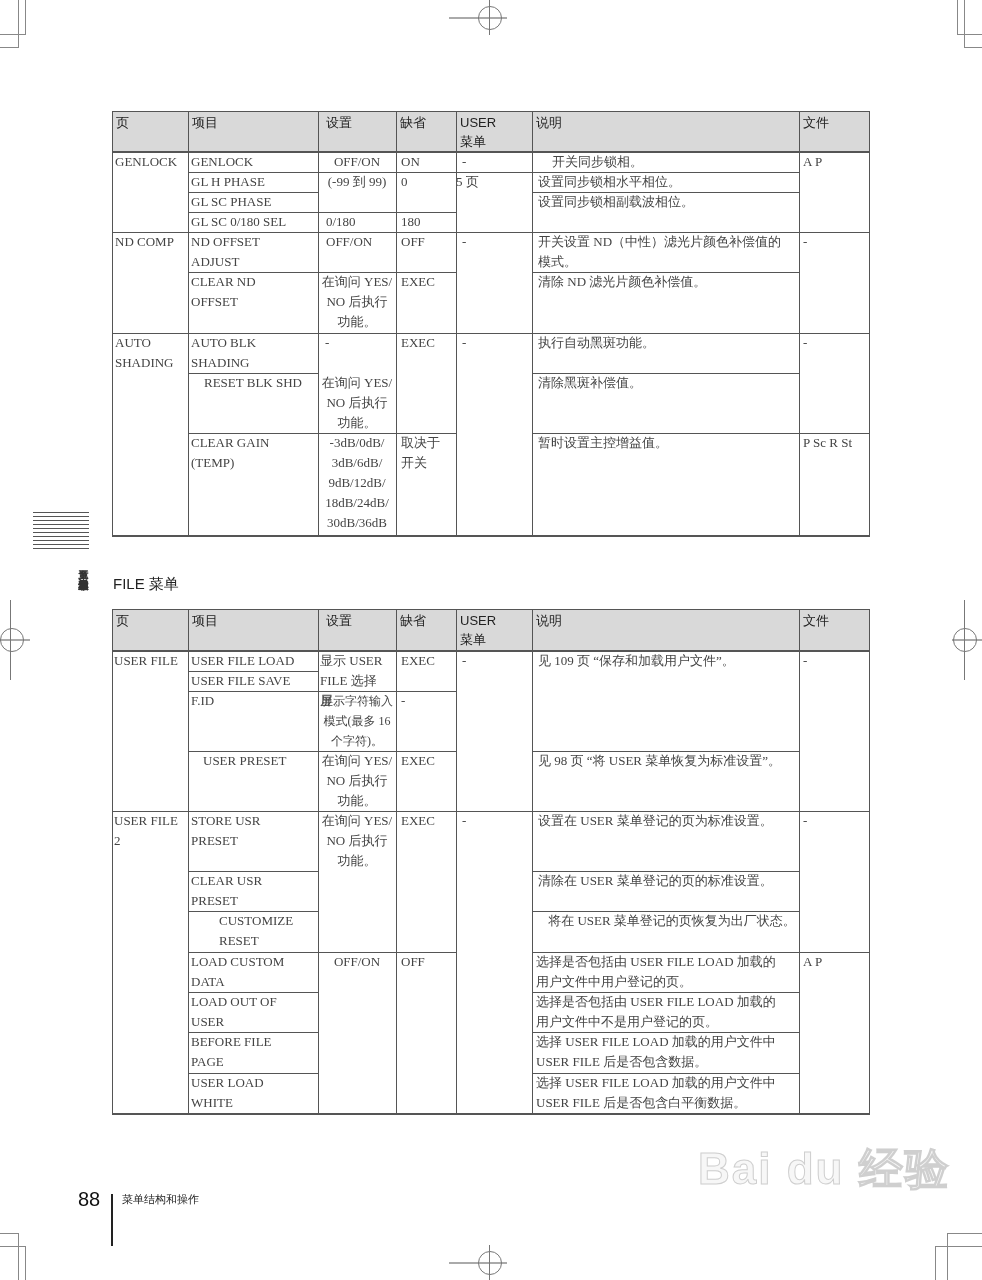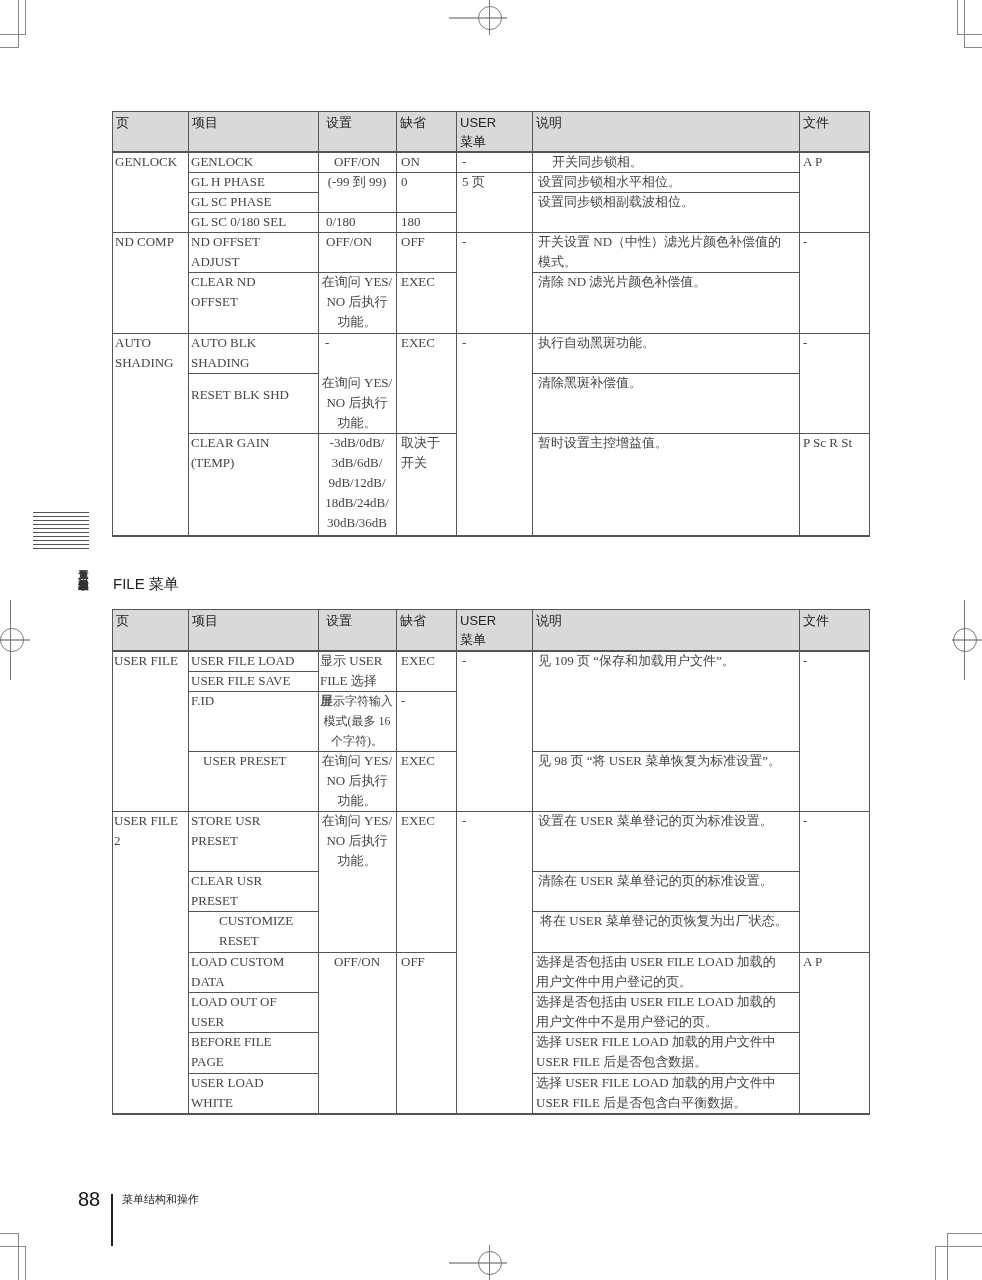--- a/index.html
+++ b/index.html
@@ -114,21 +114,21 @@
   <div class="cell" style="left:188px;top:152px;width:130px;">GENLOCK</div>
   <div class="cell" style="left:188px;top:172px;width:130px;">GL H PHASE</div>
   <div class="cell" style="left:188px;top:192px;width:130px;">GL SC PHASE</div>
   <div class="cell" style="left:188px;top:212px;width:130px;">GL SC 0/180 SEL</div>
   <div class="cell" style="left:188px;top:232px;width:130px;">ND OFFSET
 ADJUST</div>
   <div class="cell" style="left:188px;top:272px;width:130px;">CLEAR ND
 OFFSET</div>
   <div class="cell" style="left:188px;top:333px;width:130px;">AUTO BLK
 SHADING</div>
-  <div class="cell" style="left:188px;top:385px;width:130px;">RESET BLK SHD</div>
+  <div class="cell" style="left:188px;top:373px;width:130px;text-align:center;">RESET BLK SHD</div>
   <div class="cell" style="left:188px;top:433px;width:130px;">CLEAR GAIN
 (TEMP)</div>
 
   <div class="cell center" style="left:318px;top:152px;width:78px;">OFF/ON</div>
   <div class="cell center" style="left:318px;top:172px;width:78px;">(-99 到 99)</div>
   <div class="cell" style="left:318px;top:212px;width:78px;padding-left:8px;">0/180</div>
   <div class="cell" style="left:318px;top:232px;width:78px;padding-left:8px;">OFF/ON</div>
   <div class="cell center" style="left:318px;top:272px;width:78px;padding:0;">在询问 YES/
 NO 后执行
 功能。</div>
@@ -145,21 +145,21 @@
   <div class="cell" style="left:396px;top:152px;width:60px;padding-left:5px;">ON</div>
   <div class="cell" style="left:396px;top:172px;width:60px;padding-left:5px;">0</div>
   <div class="cell" style="left:396px;top:212px;width:60px;padding-left:5px;">180</div>
   <div class="cell" style="left:396px;top:232px;width:60px;padding-left:5px;">OFF</div>
   <div class="cell" style="left:396px;top:272px;width:60px;padding-left:5px;">EXEC</div>
   <div class="cell" style="left:396px;top:333px;width:60px;padding-left:5px;">EXEC</div>
   <div class="cell" style="left:396px;top:433px;width:60px;padding-left:5px;">取决于
 开关</div>
 
   <div class="cell" style="left:456px;top:152px;width:76px;padding-left:6px;">-</div>
-  <div class="cell" style="left:456px;top:172px;width:76px;padding-left:6px;">5 页</div>
+  <div class="cell" style="left:456px;top:172px;width:76px;padding-left:0;">5 页</div>
   <div class="cell" style="left:456px;top:232px;width:76px;padding-left:6px;">-</div>
   <div class="cell" style="left:456px;top:333px;width:76px;padding-left:6px;">-</div>
 
   <div class="cell" style="left:532px;top:152px;width:267px;padding-left:20px;">开关同步锁相。</div>
   <div class="cell" style="left:532px;top:172px;width:267px;padding-left:6px;">设置同步锁相水平相位。</div>
   <div class="cell" style="left:532px;top:192px;width:267px;padding-left:6px;">设置同步锁相副载波相位。</div>
   <div class="cell" style="left:532px;top:232px;width:267px;padding-left:6px;">开关设置 ND（中性）滤光片颜色补偿值的
 模式。</div>
   <div class="cell" style="left:532px;top:272px;width:267px;padding-left:6px;">清除 ND 滤光片颜色补偿值。</div>
   <div class="cell" style="left:532px;top:333px;width:267px;padding-left:6px;">执行自动黑斑功能。</div>
@@ -253,21 +253,21 @@
   <div class="cell" style="left:396px;top:811px;width:60px;padding-left:5px;">EXEC</div>
   <div class="cell" style="left:396px;top:952px;width:60px;padding-left:5px;">OFF</div>
 
   <div class="cell" style="left:456px;top:651px;width:76px;padding-left:6px;">-</div>
   <div class="cell" style="left:456px;top:811px;width:76px;padding-left:6px;">-</div>
 
   <div class="cell italic" style="left:532px;top:651px;width:267px;padding-left:6px;">见 109 页 “保存和加载用户文件”。</div>
   <div class="cell italic" style="left:532px;top:751px;width:275px;padding-left:6px;">见 98 页 “将 USER 菜单恢复为标准设置”。</div>
   <div class="cell" style="left:532px;top:811px;width:267px;padding-left:6px;">设置在 USER 菜单登记的页为标准设置。</div>
   <div class="cell" style="left:532px;top:871px;width:267px;padding-left:6px;">清除在 USER 菜单登记的页的标准设置。</div>
-  <div class="cell" style="left:532px;top:911px;width:267px;padding-left:8px;">将在 USER 菜单登记的页恢复为出厂状态。</div>
+  <div class="cell" style="left:532px;top:911px;width:267px;padding-left:16px;text-align:center;">将在 USER 菜单登记的页恢复为出厂状态。</div>
   <div class="cell" style="left:532px;top:952px;width:267px;padding-left:4px;">选择是否包括由 USER FILE LOAD 加载的
 用户文件中用户登记的页。</div>
   <div class="cell" style="left:532px;top:992px;width:267px;padding-left:4px;">选择是否包括由 USER FILE LOAD 加载的
 用户文件中不是用户登记的页。</div>
   <div class="cell" style="left:532px;top:1032px;width:267px;padding-left:4px;">选择 USER FILE LOAD 加载的用户文件中
 USER FILE 后是否包含数据。</div>
   <div class="cell" style="left:532px;top:1073px;width:267px;padding-left:4px;">选择 USER FILE LOAD 加载的用户文件中
 USER FILE 后是否包含白平衡数据。</div>
 
   <div class="cell" style="left:799px;top:651px;width:70px;padding-left:4px;">-</div>
@@ -304,13 +304,14 @@
   <div class="hline" style="left:532px;top:1032px;width:267px;"></div>
   <div class="hline" style="left:188px;top:1073px;width:130px;"></div>
   <div class="hline" style="left:532px;top:1073px;width:267px;"></div>
 </div>
 
 <div class="page-num">88</div>
 <div class="page-bar"></div>
 <div class="page-sub">菜单结构和操作</div>
 
 <div class="watermark">
+  <div class="wm-main">Bai du 经验</div>
 </div>
 
 </body></html>

